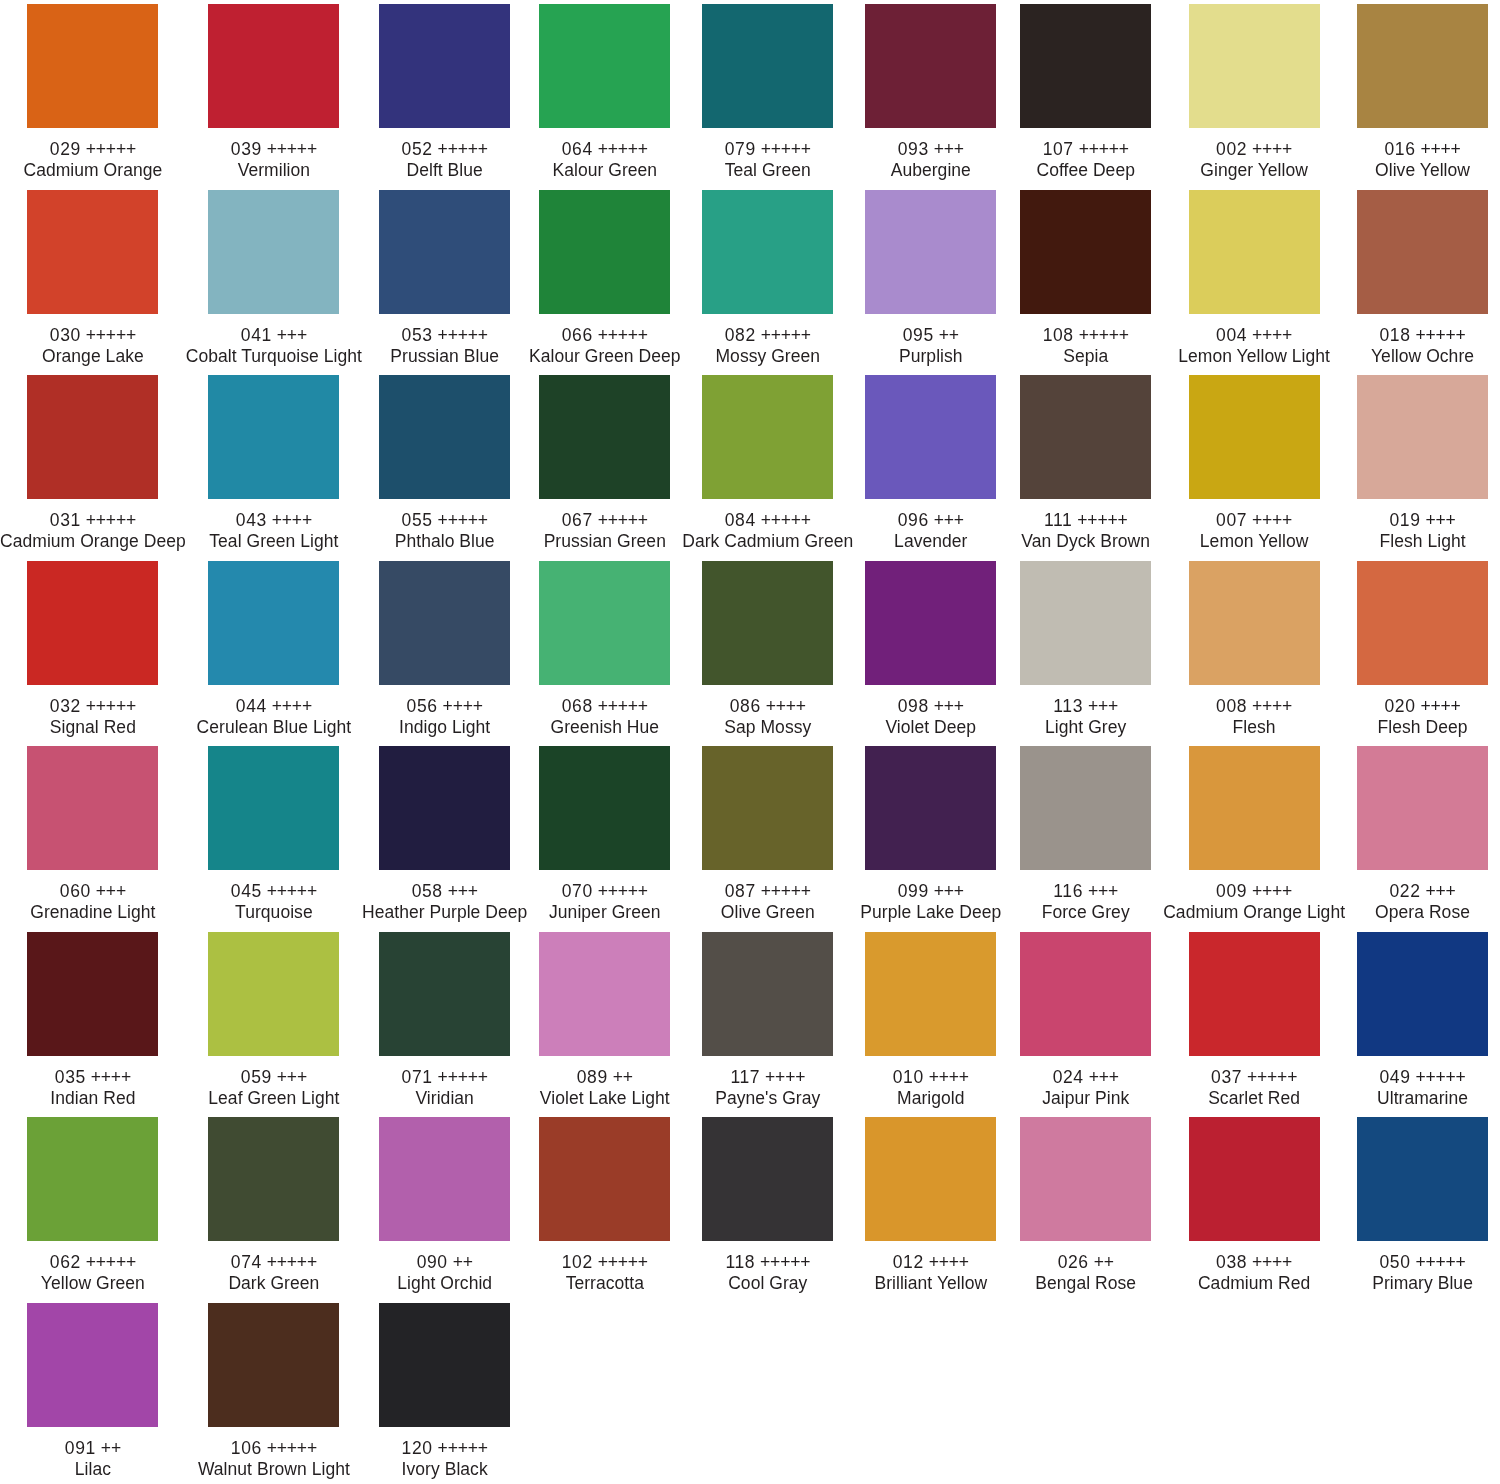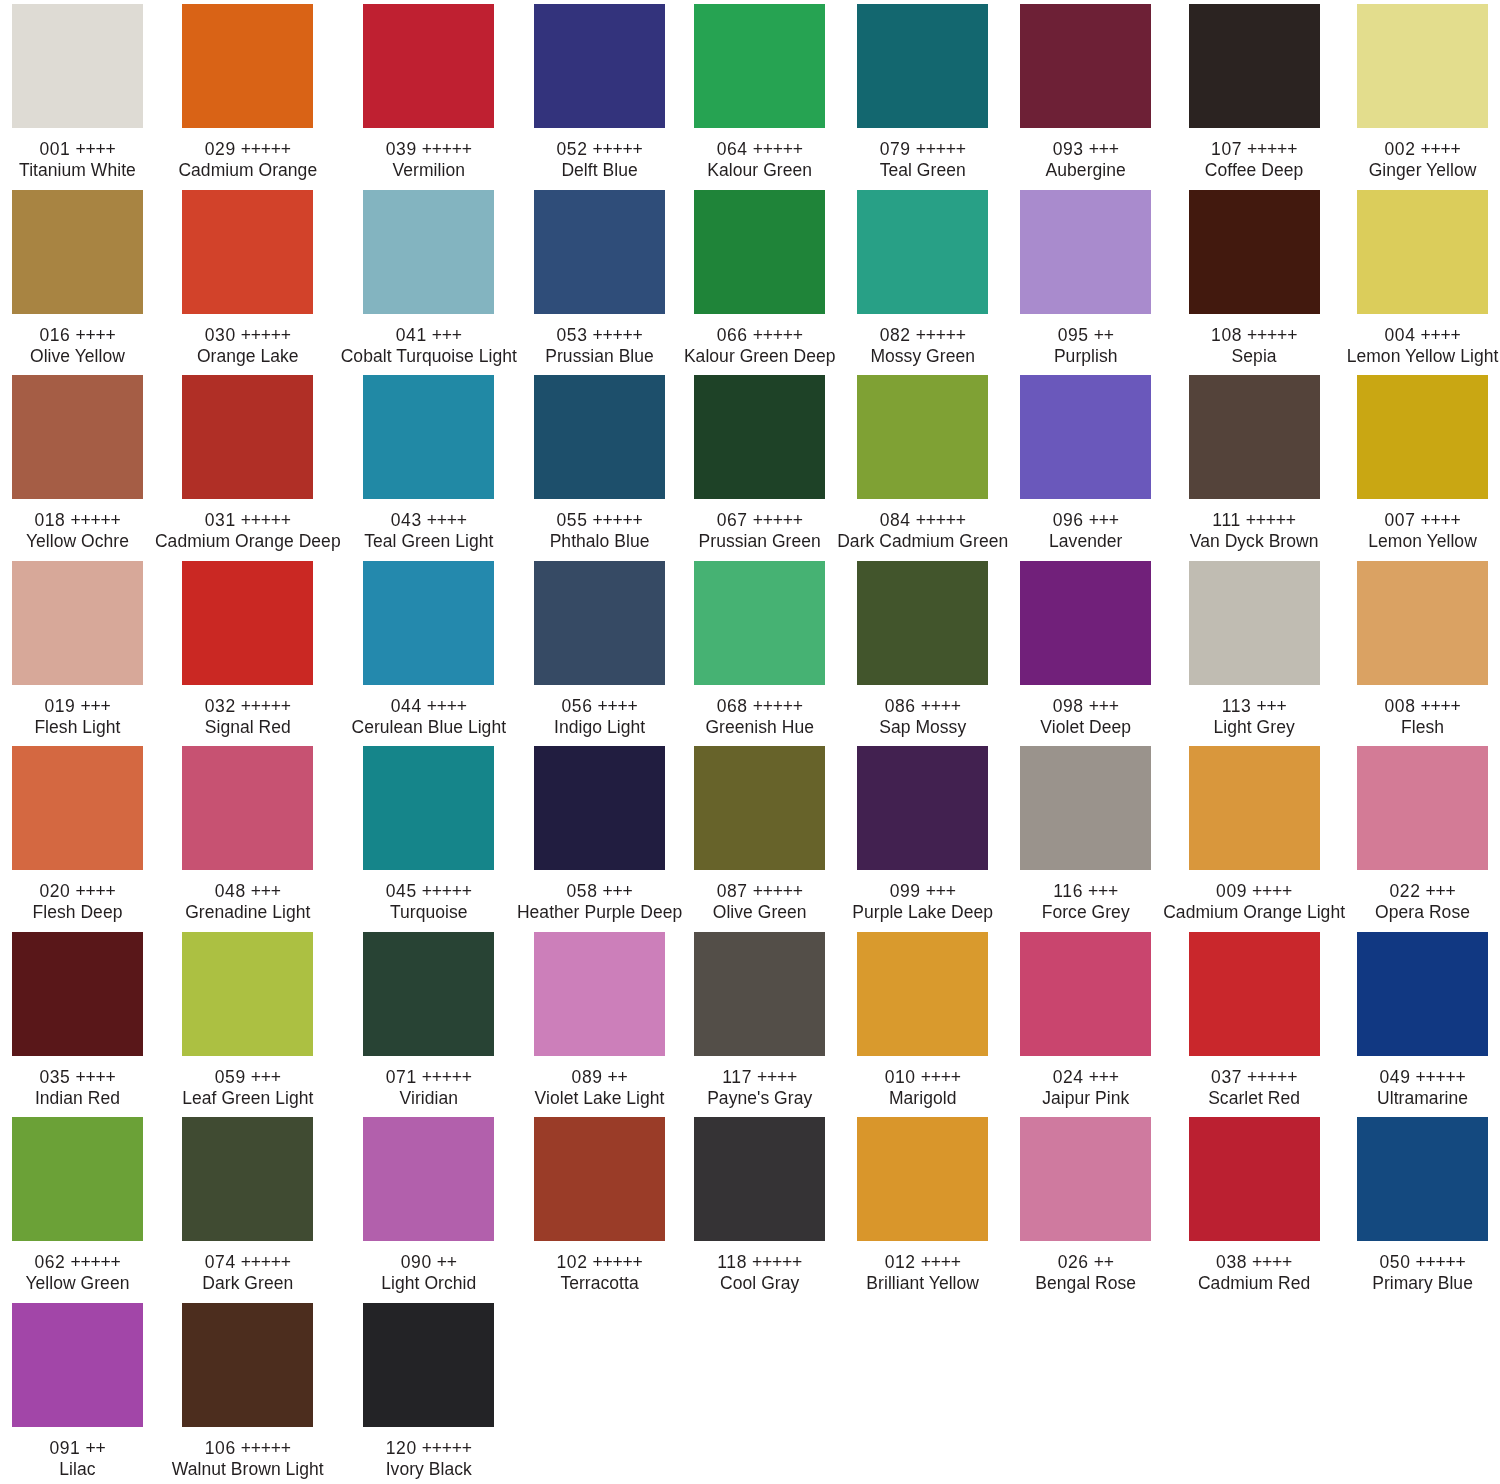--- a/index.html
+++ b/index.html
@@ -59,27 +59,20 @@
     font-size: 17.5px;
     color: #231f20;
     letter-spacing: 0.05px;
   }
 </style>
 </head>
 <body>
 
 <div id="chart">
     <div class="cell">
-      <div class="swatch" style="background-color: rgb(222, 219, 212);"></div>
-      <div class="labels">
-        <div class="code-line"><span class="code">001</span><span class="rating">++++</span></div>
-        <div class="name">Titanium White</div>
-      </div>
-    </div>
-    <div class="cell">
       <div class="swatch" style="background-color: rgb(217, 99, 22);"></div>
       <div class="labels">
         <div class="code-line"><span class="code">029</span><span class="rating">+++++</span></div>
         <div class="name">Cadmium Orange</div>
       </div>
     </div>
     <div class="cell">
       <div class="swatch" style="background-color: rgb(191, 32, 49);"></div>
       <div class="labels">
         <div class="code-line"><span class="code">039</span><span class="rating">+++++</span></div>
@@ -320,36 +313,43 @@
     <div class="cell">
       <div class="swatch" style="background-color: rgb(212, 104, 65);"></div>
       <div class="labels">
         <div class="code-line"><span class="code">020</span><span class="rating">++++</span></div>
         <div class="name">Flesh Deep</div>
       </div>
     </div>
     <div class="cell">
       <div class="swatch" style="background-color: rgb(199, 82, 114);"></div>
       <div class="labels">
-        <div class="code-line"><span class="code">048</span><span class="rating">+++</span></div>
+        <div class="code-line"><span class="code">060</span><span class="rating">+++</span></div>
         <div class="name">Grenadine Light</div>
       </div>
     </div>
     <div class="cell">
       <div class="swatch" style="background-color: rgb(21, 133, 138);"></div>
       <div class="labels">
         <div class="code-line"><span class="code">045</span><span class="rating">+++++</span></div>
         <div class="name">Turquoise</div>
       </div>
     </div>
     <div class="cell">
       <div class="swatch" style="background-color: rgb(33, 29, 64);"></div>
       <div class="labels">
         <div class="code-line"><span class="code">058</span><span class="rating">+++</span></div>
         <div class="name">Heather Purple Deep</div>
+      </div>
+    </div>
+    <div class="cell">
+      <div class="swatch" style="background-color: rgb(27, 68, 39);"></div>
+      <div class="labels">
+        <div class="code-line"><span class="code">070</span><span class="rating">+++++</span></div>
+        <div class="name">Juniper Green</div>
       </div>
     </div>
     <div class="cell">
       <div class="swatch" style="background-color: rgb(103, 99, 42);"></div>
       <div class="labels">
         <div class="code-line"><span class="code">087</span><span class="rating">+++++</span></div>
         <div class="name">Olive Green</div>
       </div>
     </div>
     <div class="cell">

